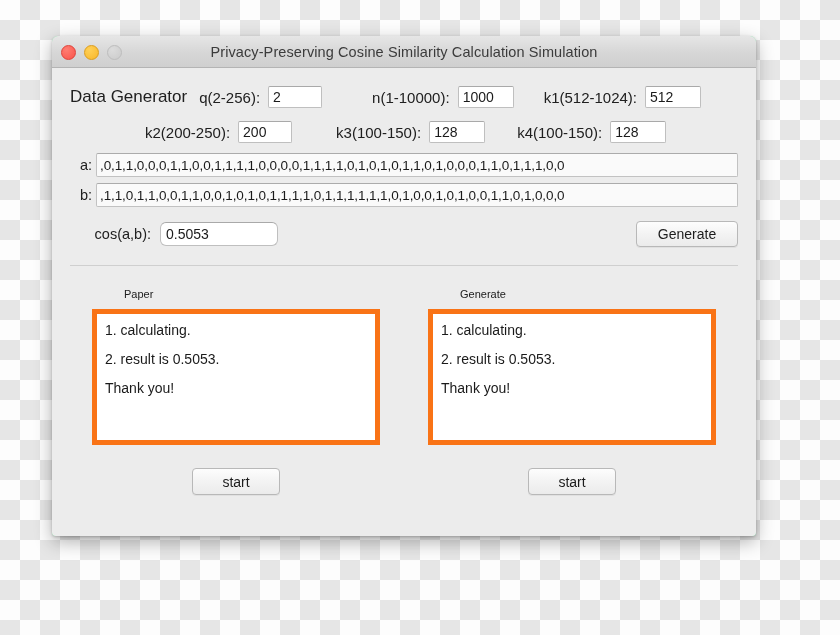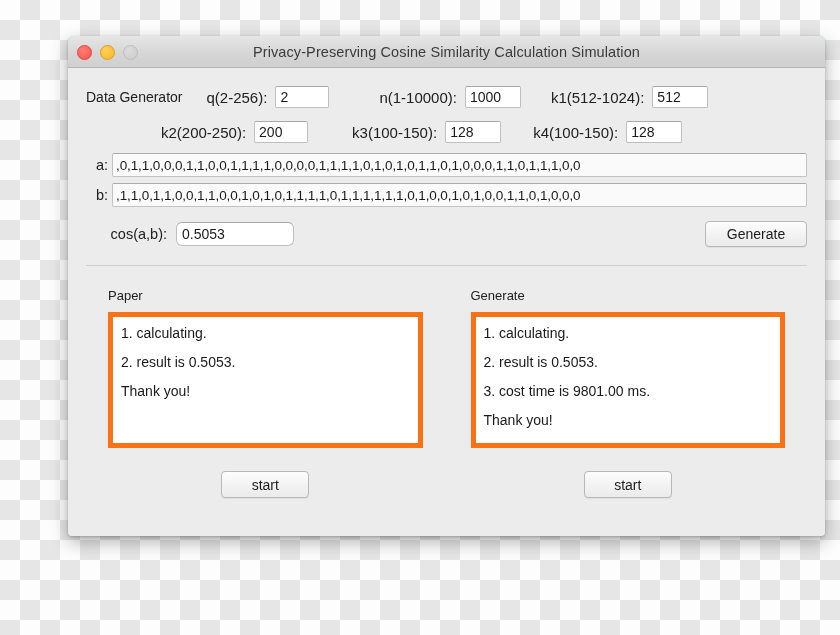--- a/index.html
+++ b/index.html
@@ -30,23 +30,23 @@
     background-image:
       linear-gradient(45deg, #e6e6e6 25%, transparent 25%, transparent 75%, #e6e6e6 75%),
       linear-gradient(45deg, #e6e6e6 25%, transparent 25%, transparent 75%, #e6e6e6 75%);
     background-size: 40px 40px;
     background-position: 0 0, 20px 20px;
   }
 
   
   #app-window {
     position: absolute;
-    left: 68px;
+    left: 52px;
     top: 36px;
-    width: 757px;
+    width: 704px;
     height: 500px;
     background: #86efac;
     border-radius: 6px 6px 4px 4px;
     box-shadow: 0 6px 18px rgba(0,0,0,0.30), 0 1px 3px rgba(0,0,0,0.22);
     overflow: hidden;
   }
 
   
   .titlebar {
     height: 31px;
@@ -101,23 +101,23 @@
   }
   .param-row.row2 {
     padding-left: 75px;
   }
   .plabel {
     font-size: 15px;
     color: #202020;
     white-space: nowrap;
   }
   .gen-label {
-    font-size: 14px;
-    color: #202020;
-    margin-right: 24px;
+    font-size: 17px;
+    color: #202020;
+    margin-right: 12px;
     white-space: nowrap;
   }
   .pfield {
     height: 22px;
     background: #ffffff;
     border: 1px solid #bfbfbf;
     border-top-color: #a9a9a9;
     border-radius: 2px;
     font-size: 14px;
     color: #1a1a1a;
@@ -236,23 +236,24 @@
     gap: 0;
   }
   .result-col {
     width: 50%;
     box-sizing: border-box;
   }
   .result-col.left  { padding-left: 22px; padding-right: 24px; }
   .result-col.right { padding-left: 24px; padding-right: 22px; }
 
   .result-title {
-    font-size: 13px;
+    font-size: 11px;
     color: #202020;
     margin-bottom: 9px;
+    margin-left: 32px;
   }
   .result-box {
     background: #ffffff;
     border: 5px solid #f97316;
     height: 136px;
     padding: 9px 8px 0 8px;
     box-sizing: border-box;
     overflow: hidden;
   }
   .result-line {
@@ -351,21 +352,20 @@
         <div class="start-wrap">
           <span class="btn start">start</span>
         </div>
       </div>
 
       <div class="result-col right">
         <div class="result-title">Generate</div>
         <div class="result-box">
           <div class="result-line">1. calculating.</div>
           <div class="result-line">2. result is 0.5053.</div>
-          <div class="result-line">3. cost time is 9801.00 ms.</div>
           <div class="result-line">Thank you!</div>
         </div>
         <div class="start-wrap">
           <span class="btn start">start</span>
         </div>
       </div>
 
     </div>
 
   </div>

